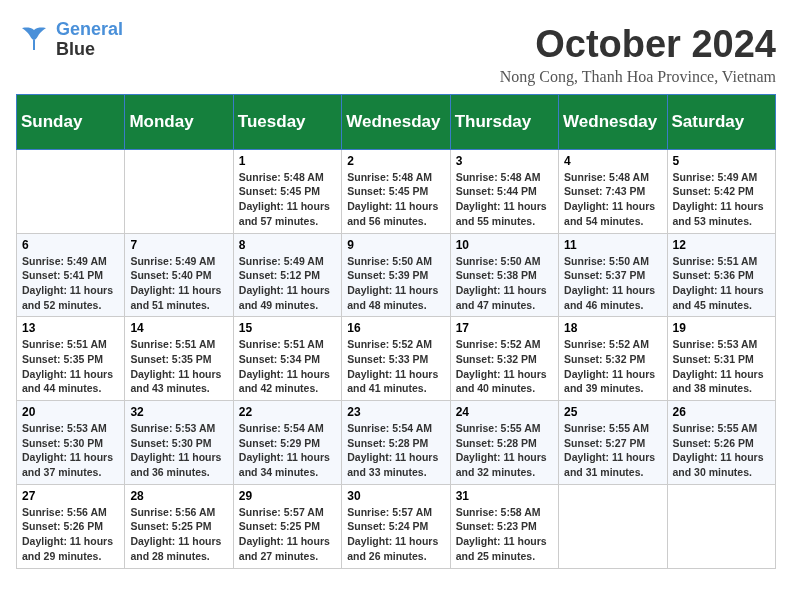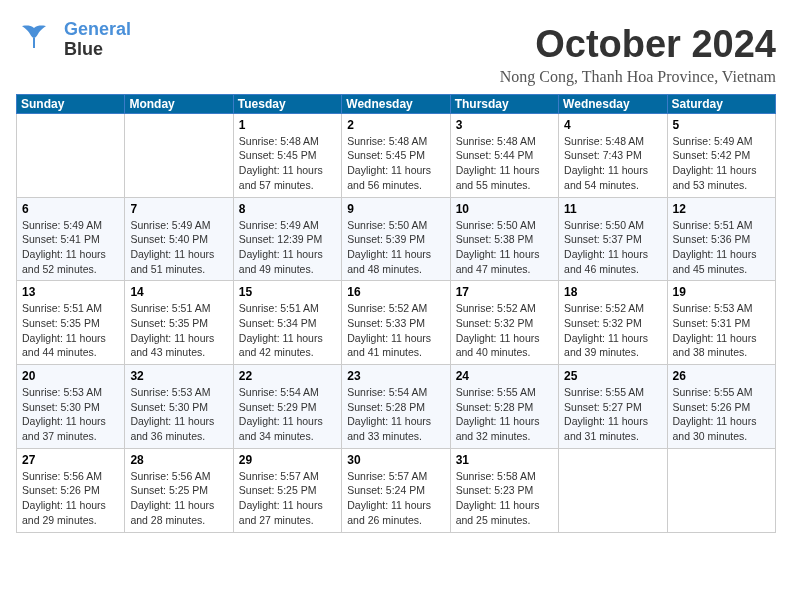--- a/index.html
+++ b/index.html
@@ -11,21 +11,22 @@
       padding: 16px;
     }
     .header {
       display: flex;
       align-items: flex-start;
       justify-content: space-between;
       margin-bottom: 8px;
     }
     .logo {
       display: flex;
-      gap: 12px;
+      align-items: center;
+      gap: 4px;
       margin-top: 4px;
     }
     .logo-text {
       font-size: 18px;
       font-weight: bold;
       color: #333;
       line-height: 1.1;
     }
     .logo-text span { color: #4a90d9; }
     .logo-bird {
@@ -44,25 +45,25 @@
       color: #555;
       margin-top: 2px;
       font-family: Liberation Serif, serif;
     }
     .calendar {
       width: 100%;
       border-collapse: collapse;
       font-size: 11px;
     }
     .calendar th {
-      background: #0369a1;
+      background: #15803d;
       color: #fff;
-      padding: 2px 4px;
+      padding: 17px 4px;
       text-align: left;
-      font-size: 12px;
+      font-size: 17px;
       font-weight: bold;
       border: 1px solid #3a7bc8;
     }
     .calendar td {
       border: 1px solid #ccc;
       vertical-align: top;
       padding: 4px 5px;
       width: calc(100% / 7);
       min-height: 80px;
       background: #fff;
@@ -73,20 +74,21 @@
     .day-num {
       font-weight: bold;
       font-size: 12px;
       display: block;
       margin-bottom: 2px;
     }
     .day-info {
       font-size: 10.5px;
       color: #333;
       line-height: 1.4;
+      font-weight: bold;
     }
     .empty { background: #fff !important; }
     .calendar tr:nth-child(even) td.empty { background: #f5f8fd !important; }
   </style>
 </head>
 <body>
 
 <div class="header">
   <div class="logo">
     <svg class="logo-bird" viewBox="0 0 36 36">
@@ -159,21 +161,21 @@
         </td>
         <td>
           <span class="day-num">7</span>
           <div class="day-info">Sunrise: 5:49 AM
 Sunset: 5:40 PM
 Daylight: 11 hours and 51 minutes.</div>
         </td>
         <td>
           <span class="day-num">8</span>
           <div class="day-info">Sunrise: 5:49 AM
-Sunset: 12:39 PM
+Sunset: 5:12 PM
 Daylight: 11 hours and 49 minutes.</div>
         </td>
         <td>
           <span class="day-num">9</span>
           <div class="day-info">Sunrise: 5:50 AM
 Sunset: 5:39 PM
 Daylight: 11 hours and 48 minutes.</div>
         </td>
         <td>
           <span class="day-num">10</span>

